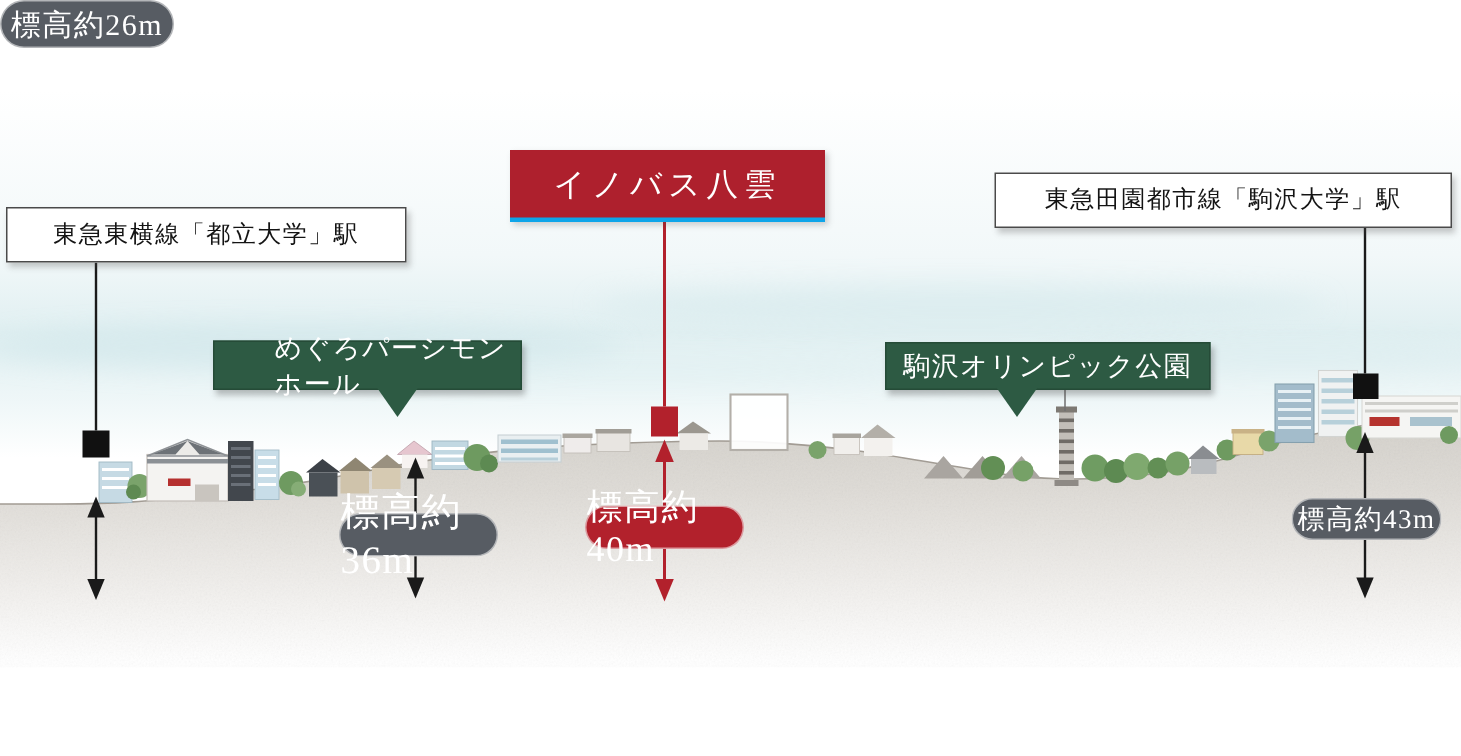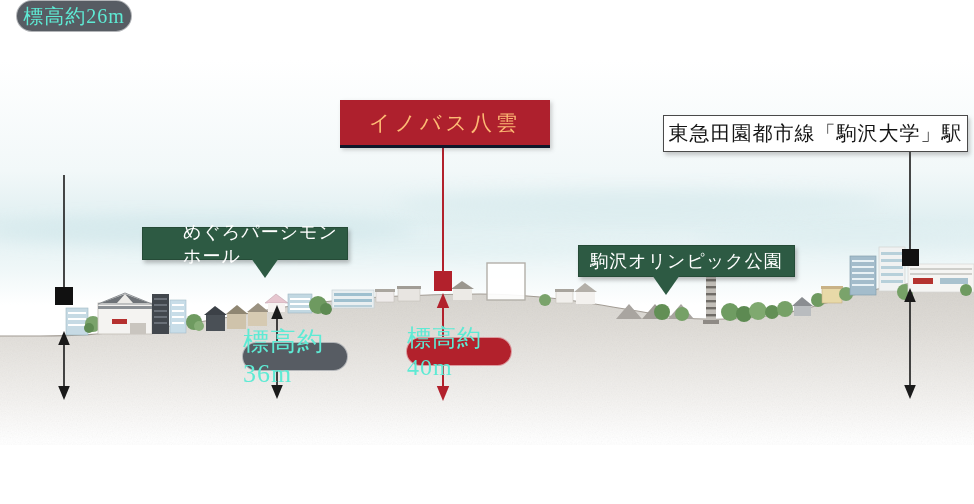--- a/index.html
+++ b/index.html
@@ -3,41 +3,40 @@
 <meta charset="utf-8">
 <style>
   html,body{margin:0;padding:0;background:#fff;}
   #stage{
     position:relative;width:974px;height:504px;overflow:hidden;background:#fff;
     font-family:"Liberation Serif","DejaVu Serif",serif;
   }
   #scene{position:absolute;left:0;top:0;}
   .overlay{position:absolute;box-sizing:border-box;display:flex;align-items:center;justify-content:center;}
   .project-banner{
-    background:#ae202d;color:#fdba74;font-size:21px;letter-spacing:4px;
-    border-bottom:3px solid #0f172a;box-shadow:2px 2px 4px rgba(70,70,70,.25);
+    background:#ae202d;color:#ffffff;font-size:21px;letter-spacing:4px;
+    border-bottom:3px solid #0ea5e9;box-shadow:2px 2px 4px rgba(70,70,70,.25);
   }
   .station-box{
-    background:#fff;border:1px solid #4a4a4a;color:#141414;font-size:20px;letter-spacing:1px;
+    background:#fff;border:1px solid #4a4a4a;color:#141414;font-size:16px;letter-spacing:1px;
     box-shadow:2px 3px 4px rgba(80,80,80,.3);
   }
   .landmark-banner{
     background:#2d5a43;color:#fff;font-size:18px;letter-spacing:1px;
     border:1px solid #254b37;box-shadow:2px 3px 4px rgba(70,70,70,.35);
   }
   .pointer{
     position:absolute;bottom:-19px;width:0;height:0;
     border-left:14px solid transparent;border-right:14px solid transparent;
     border-top:20px solid #2d5a43;
   }
   .pill{
     position:absolute;display:flex;align-items:center;justify-content:center;
-    color:#5eead4;border-radius:999px;letter-spacing:1px;
+    color:#ffffff;border-radius:999px;letter-spacing:1px;
     border:1px solid rgba(255,255,255,.55);
-    margin-left:16px;
   }
   .pill-gray{background:#575c63;}
   .pill-red{background:#b2212c;}
   .p26{left:0;top:352;width:114px;height:30px;font-size:20px;}
   .p36{left:226px;top:342px;width:104px;height:27px;font-size:26px;}
   .p40{left:390px;top:337px;width:104px;height:27px;font-size:24px;}
   .p43{left:861px;top:332px;width:98px;height:26px;font-size:18px;}
 </style>
 </head>
 <body>
@@ -231,30 +230,32 @@
     </g>
     <g stroke="#1a1a1a" stroke-width="1.6" fill="#1a1a1a">
       <line x1="910" y1="294" x2="910" y2="393"></line>
       <polygon points="910,288 904.2,302 915.8,302" stroke="none"></polygon>
       <polygon points="910,399 904.2,385 915.8,385" stroke="none"></polygon>
     </g>
   </svg>
 
   <div class="overlay project-banner" style="left:340px;top:100px;width:210px;height:48px;">イノバス八雲</div>
 
+  <div class="overlay station-box" style="left:4px;top:138px;width:267px;height:37px;">東急東横線「都立大学」駅</div>
 
   <div class="overlay station-box" style="left:663px;top:115px;width:305px;height:37px;">東急田園都市線「駒沢大学」駅</div>
 
   <div class="overlay landmark-banner" style="left:142px;top:227px;width:206px;height:33px;padding-left:40px;">
     <span>めぐろパーシモンホール</span>
     <span class="pointer" style="left:108px;"></span>
   </div>
 
-  <div class="overlay landmark-banner" style="left:578px;top:228px;width:217px;height:32px;margin-top:17px;">
+  <div class="overlay landmark-banner" style="left:590px;top:228px;width:217px;height:32px;">
     <span>駒沢オリンピック公園</span>
     <span class="pointer" style="left:73px;"></span>
   </div>
 
   <div class="pill pill-gray p26">標高約26m</div>
   <div class="pill pill-gray p36">標高約36m</div>
   <div class="pill pill-red  p40">標高約40m</div>
+  <div class="pill pill-gray p43">標高約43m</div>
 
 </div>
 
 </body></html>

